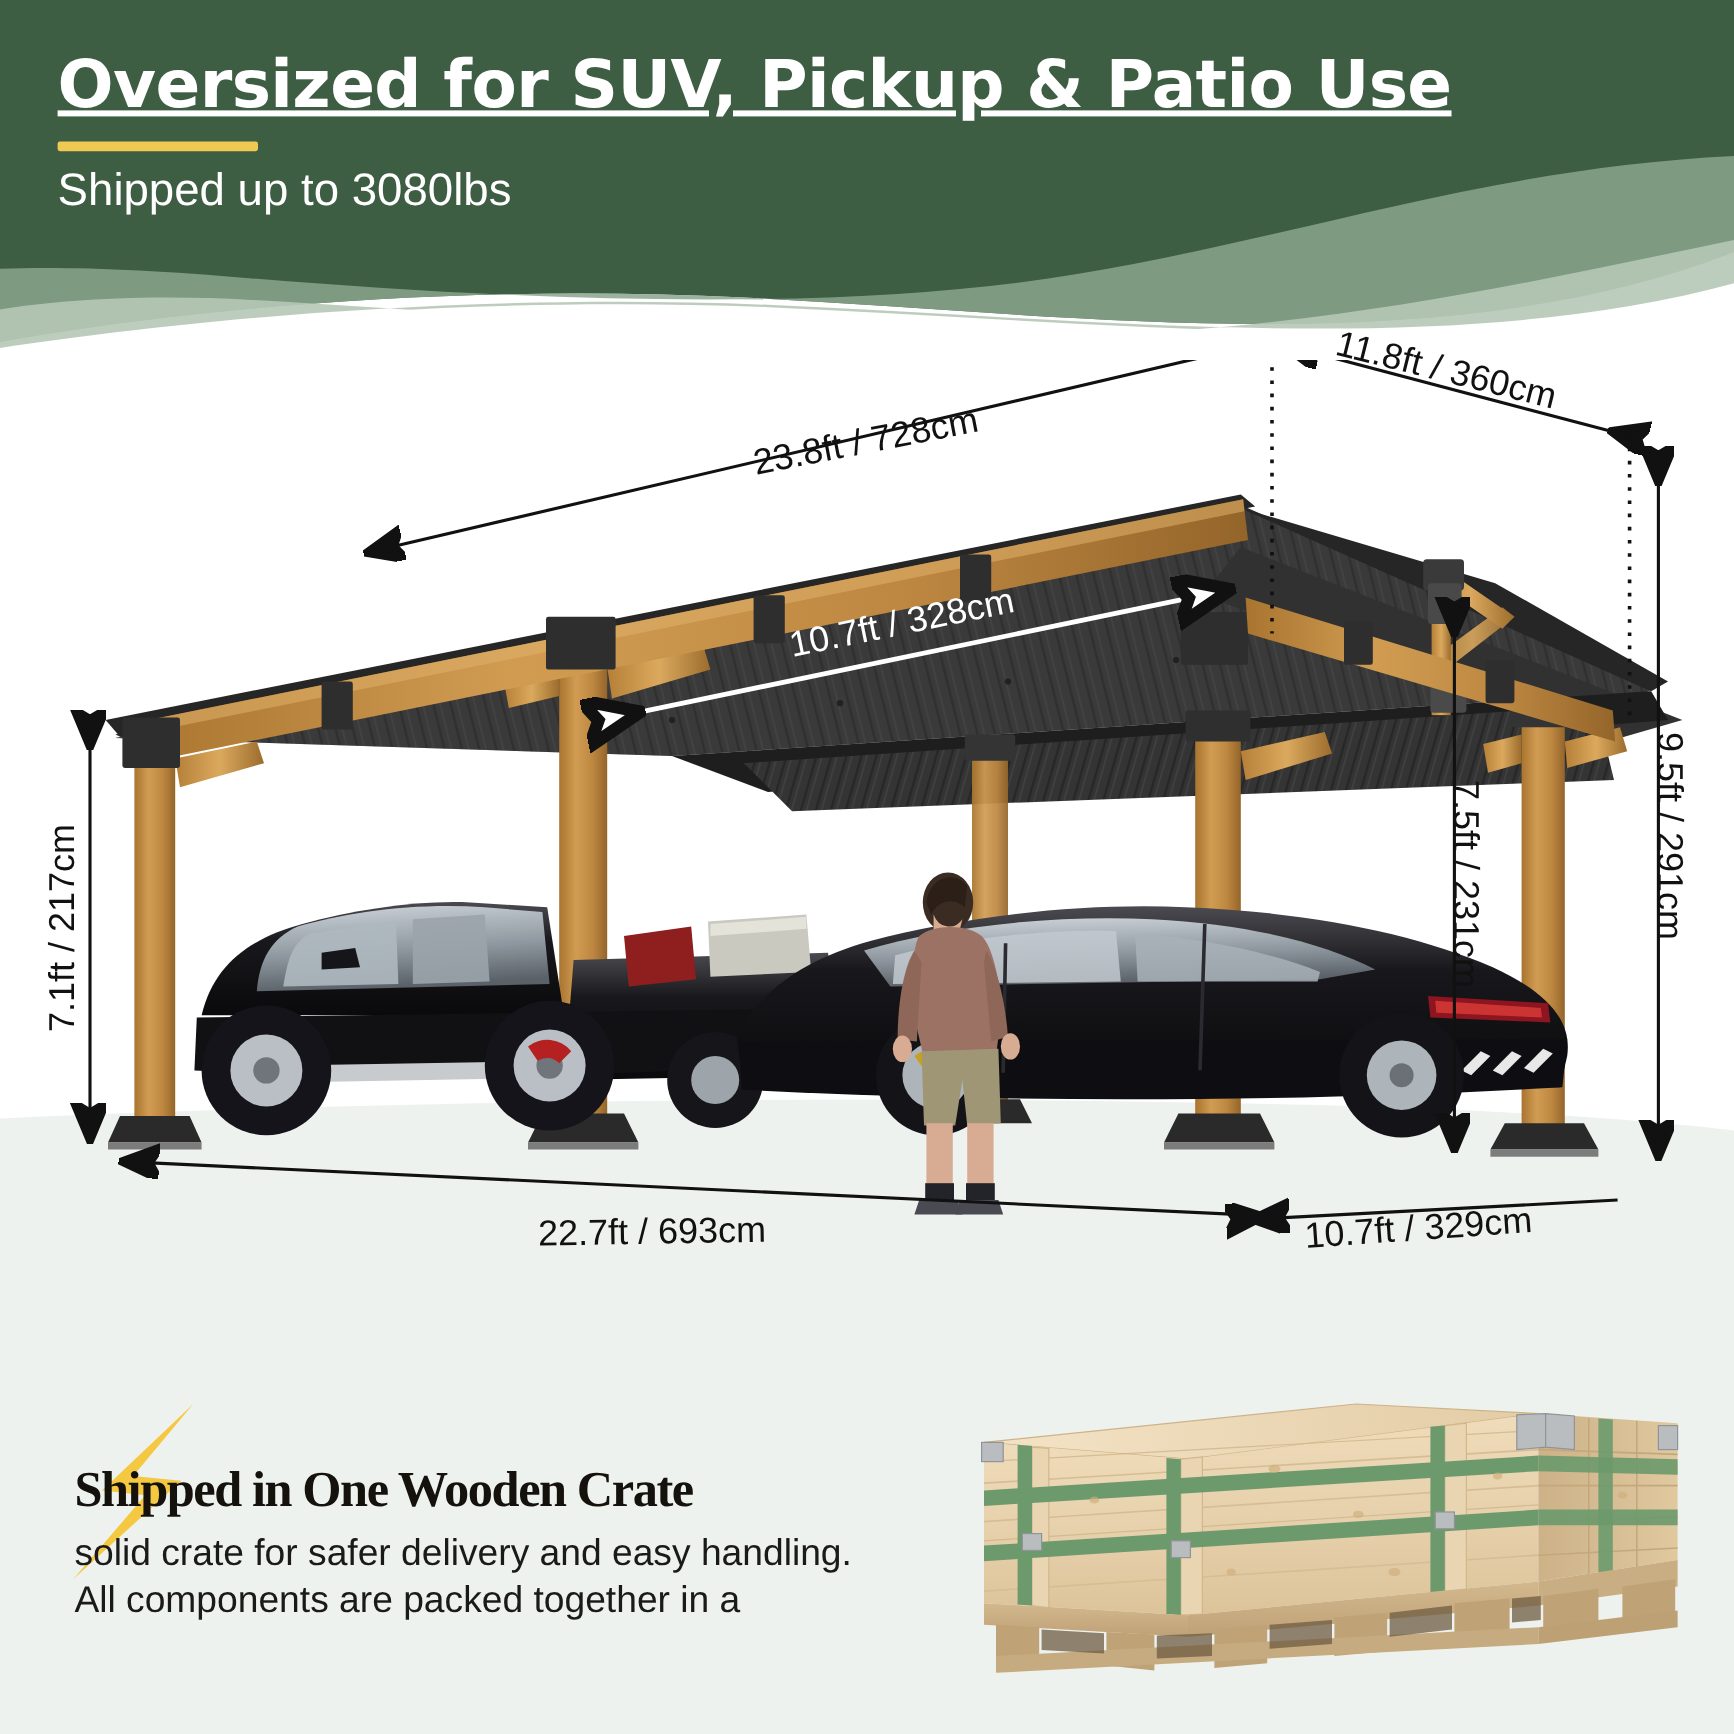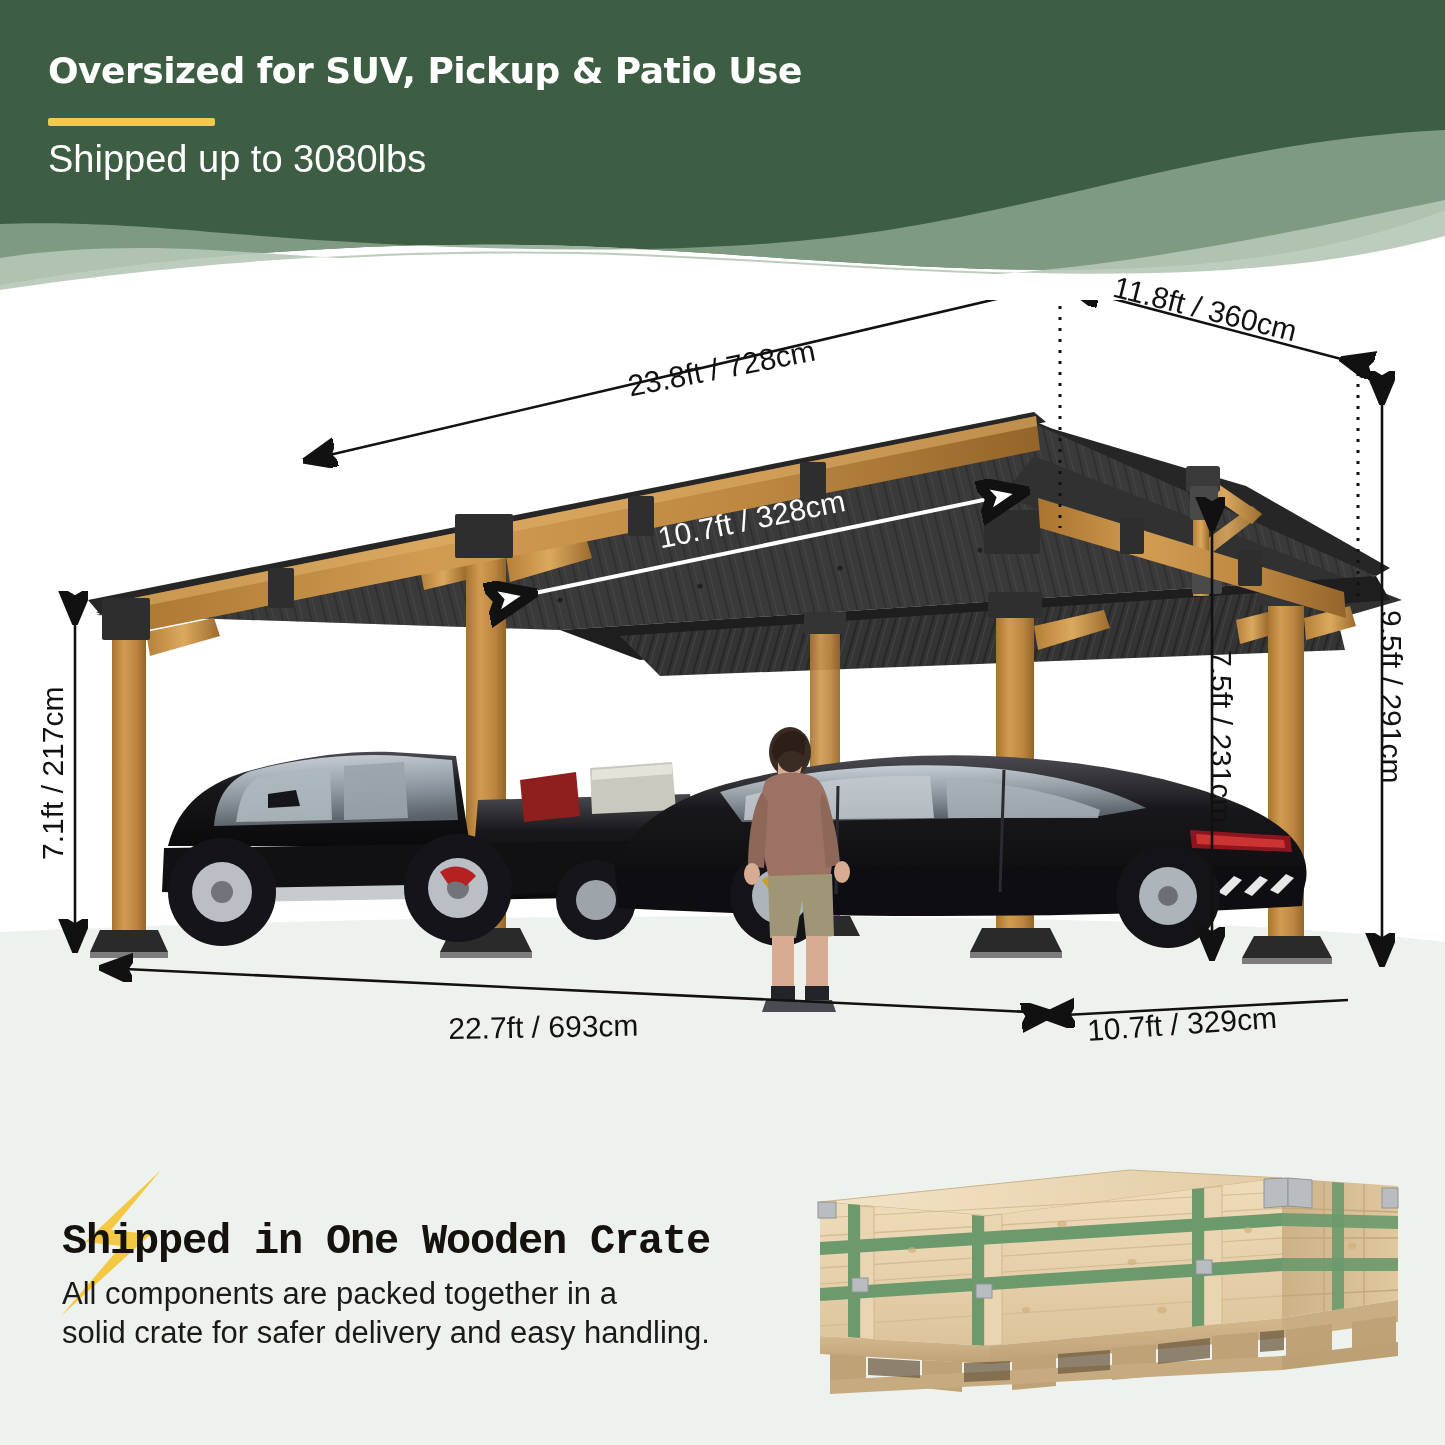--- a/index.html
+++ b/index.html
@@ -9,24 +9,25 @@
     background:#ffffff;
     position:relative;
     overflow:hidden;
   }
   #page { position:absolute; inset:0; width:1445px; height:1445px; overflow:hidden; background:#ffffff; }
 
   
   .banner { position:absolute; left:0; top:0; width:1445px; height:300px; overflow:hidden; }
   .banner svg { position:absolute; left:0; top:0; }
   .banner-title {
-    position:absolute; left:48px; top:50px;
-    font-size:36px; font-weight:700; color:#ffffff;
+    position:absolute; left:48px; top:38px;
+    font-size:55px; font-weight:700; color:#ffffff;
     letter-spacing:-0.5px; white-space:nowrap;
     font-family:"DejaVu Sans", sans-serif;
+    text-decoration:underline;
   }
   .banner-rule {
     position:absolute; left:48px; top:118px;
     width:167px; height:8px; border-radius:2px;
   }
   .banner-sub {
     position:absolute; left:48px; top:138px;
     font-size:38px; font-weight:400; color:#ffffff;
     white-space:nowrap;
   }
@@ -43,21 +44,21 @@
   }
   .dim-label.white { color:#ffffff; }
 
   
   .crate-sec { position:absolute; left:0; top:1100px; width:1445px; height:345px; }
   .bolt { position:absolute; left:55px; top:1168px; width:130px; height:150px; }
   .crate-head {
     position:absolute; left:62px; top:1218px;
     font-size:42px; font-weight:700; color:#15110c;
     white-space:nowrap;
-    font-family:Liberation Mono, monospace;
+    font-family:Liberation Serif, serif;
     letter-spacing:-1.2px;
   }
   .crate-body {
     position:absolute; left:62px; top:1274px;
     font-size:31px; line-height:39px; color:#1a1a1a; width:740px;
   }
   .crate-body span { display:block; }
   .crate-photo { position:absolute; left:812px; top:1150px; width:600px; height:290px; }
 </style>
 </head>
@@ -375,22 +376,22 @@
       <rect x="0" y="0" width="1445" height="345" fill="#eef2ee"></rect>
     </svg>
   </div>
 
   <svg class="bolt" viewBox="0 0 130 150">
     <path d="M106,2 L30,74 L66,78 L6,148 L96,66 L56,62 Z" fill="#f5c842"></path>
   </svg>
 
   <div class="crate-head">Shipped in One Wooden Crate</div>
   <div class="crate-body">
+    <span>solid crate for safer delivery and easy handling.</span>
     <span>All components are packed together in a</span>
-    <span>solid crate for safer delivery and easy handling.</span>
   </div>
 
   <svg class="crate-photo" viewBox="0 0 600 290">
     <defs>
       <linearGradient id="pineF" x1="0" y1="0" x2="0" y2="1">
         <stop offset="0%" stop-color="#efdcba"></stop>
         <stop offset="50%" stop-color="#e7d1ac"></stop>
         <stop offset="100%" stop-color="#dcc39a"></stop>
       </linearGradient>
       <linearGradient id="pineT" x1="0" y1="0" x2="1" y2="0">

